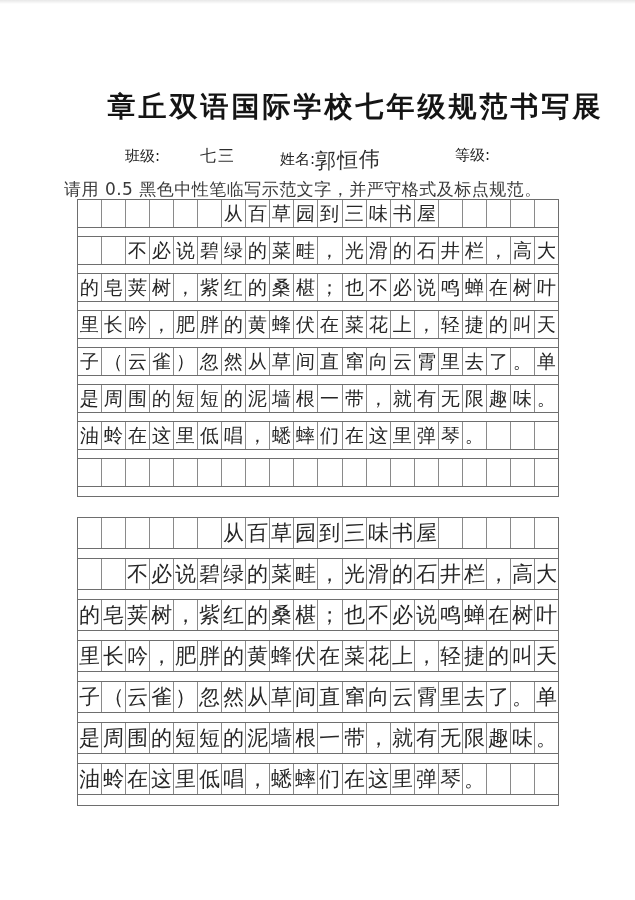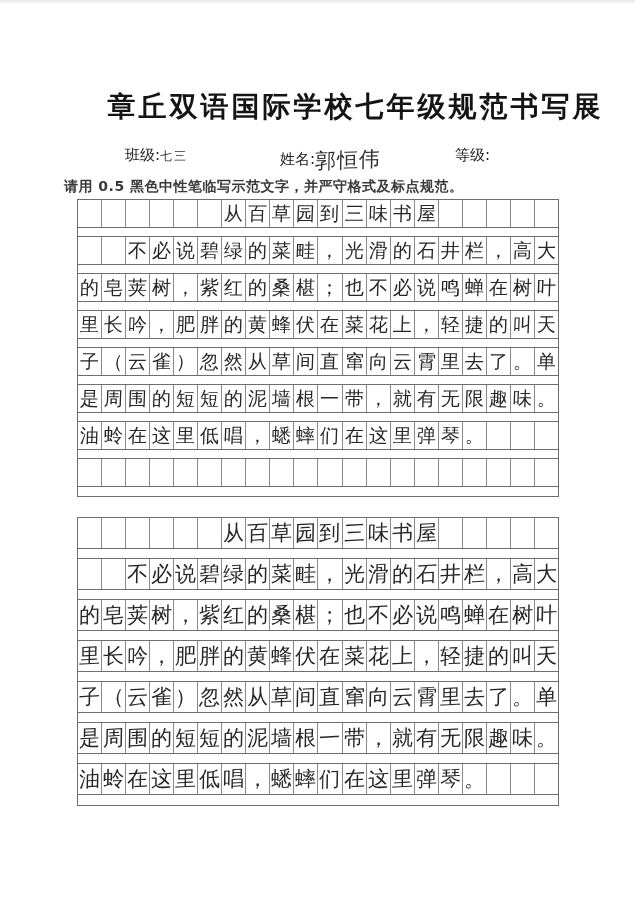--- a/index.html
+++ b/index.html
@@ -31,24 +31,24 @@
   .field-name{left:280px;top:8px;}
   .field-grade{left:425px;top:8px;margin-left:30px;}
   .hand{
     font-size:21px;
     color:#2e2e2e;
     display:inline-block;
     transform:rotate(-2deg) skewX(-3deg);
     vertical-align:-3px;
     letter-spacing:1px;
   }
-  .hand-small{font-size:12px;transform:none;letter-spacing:2px;vertical-align:0;}
+  .hand-small{font-size:16px;transform:none;letter-spacing:2px;vertical-align:0;margin-left:40px;}
   .instruction{
     position:absolute;top:178px;left:64px;
-    font-size:14px;color:#3a3a3a;letter-spacing:.5px;font-weight:bold;
+    font-size:17px;color:#3a3a3a;letter-spacing:.5px;
   }
   .grid-section{
     position:absolute;left:77px;width:482px;
     border:1px solid #6e6e6e;
     box-sizing:border-box;
     background:#fff;
   }
   .section-model{top:199px;}
   .section-copy{top:517px;}
   .squares-row{display:flex;width:100%;}

